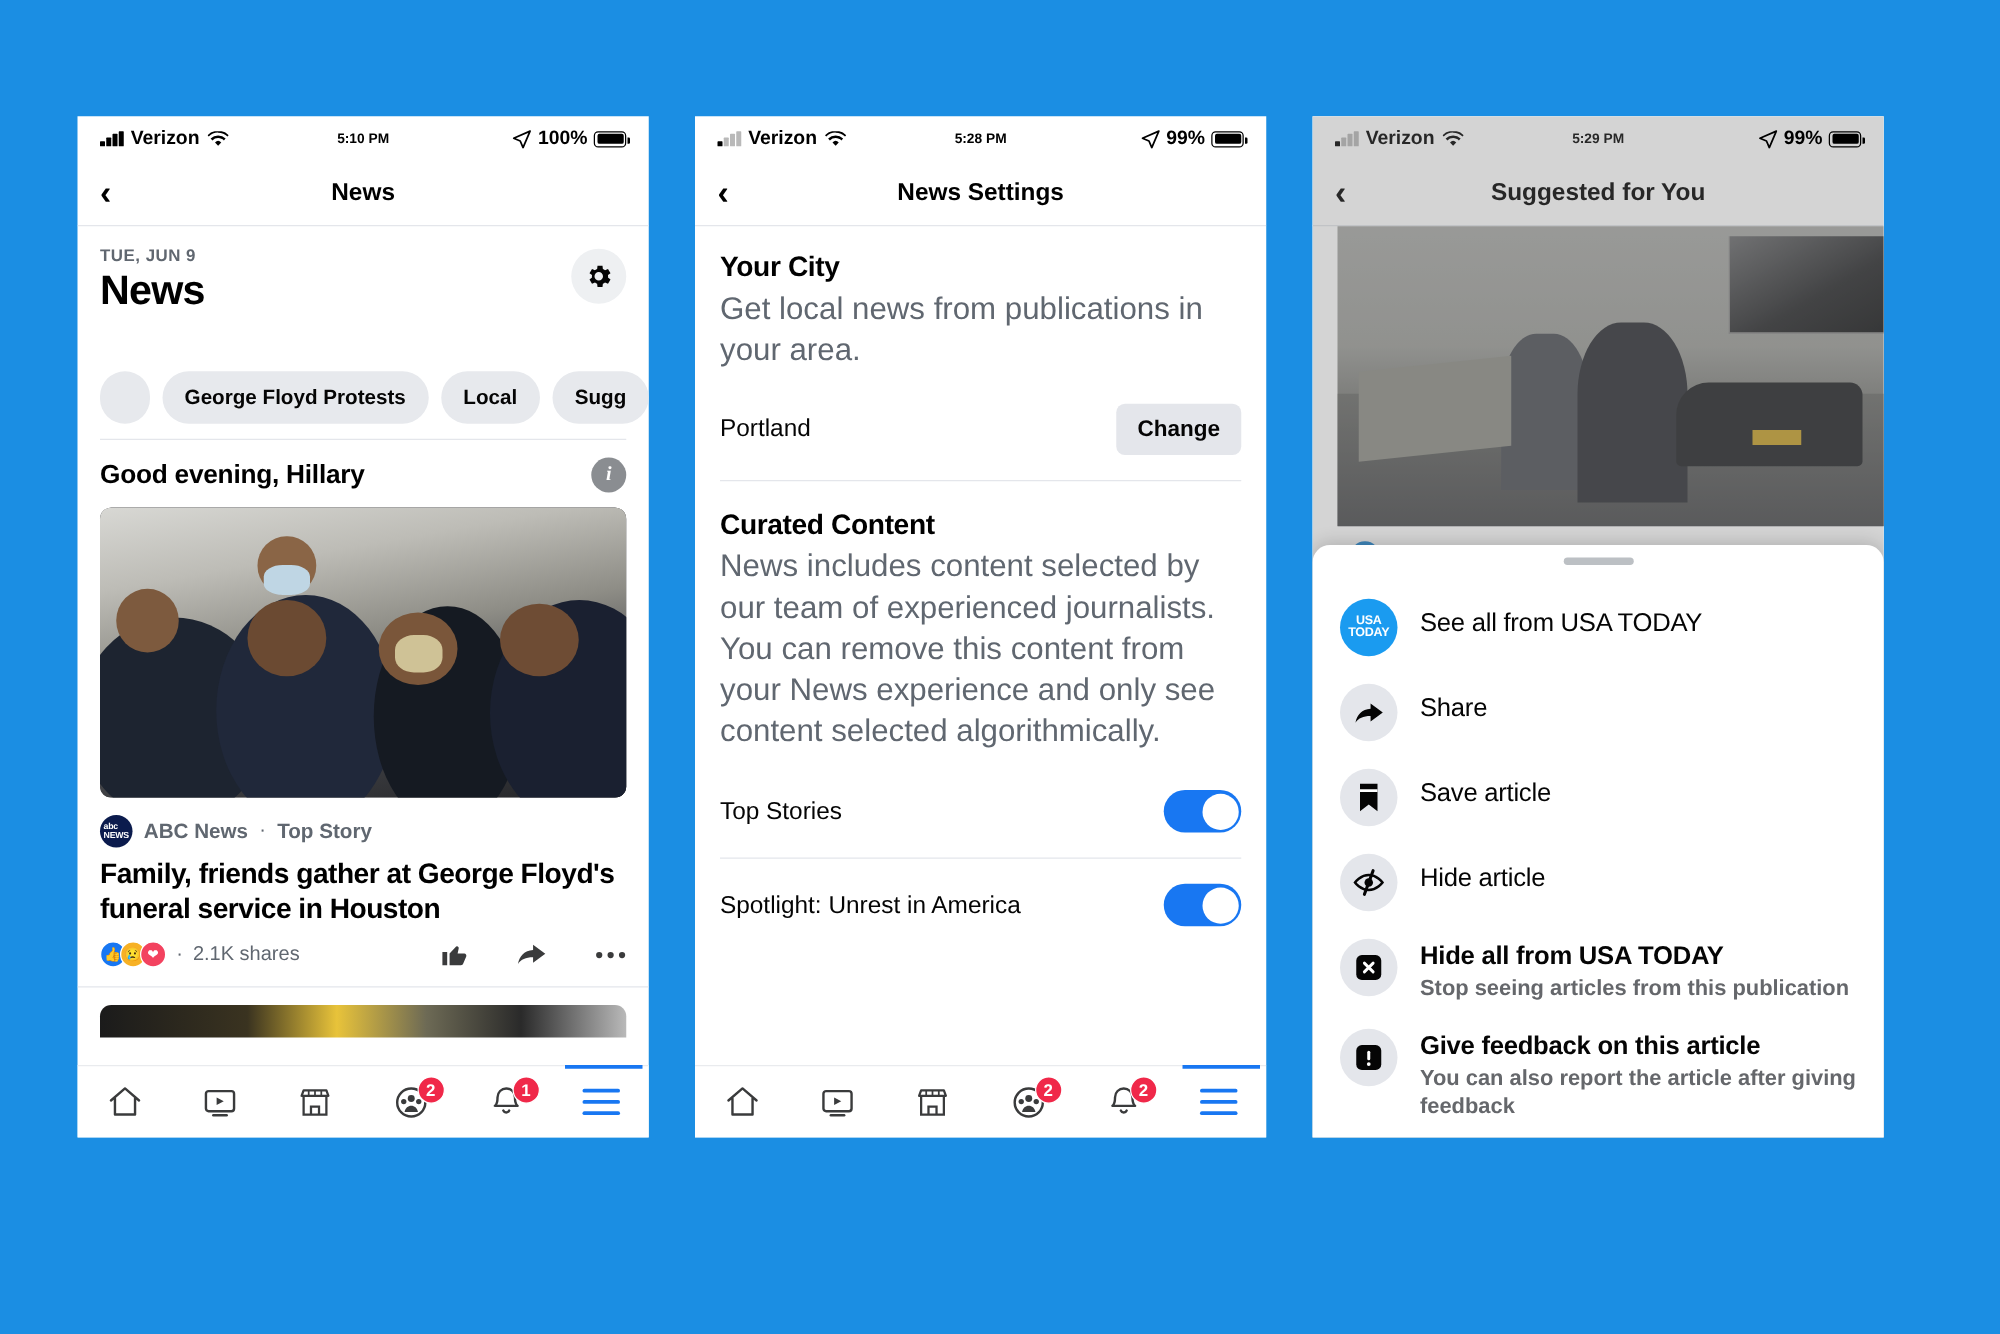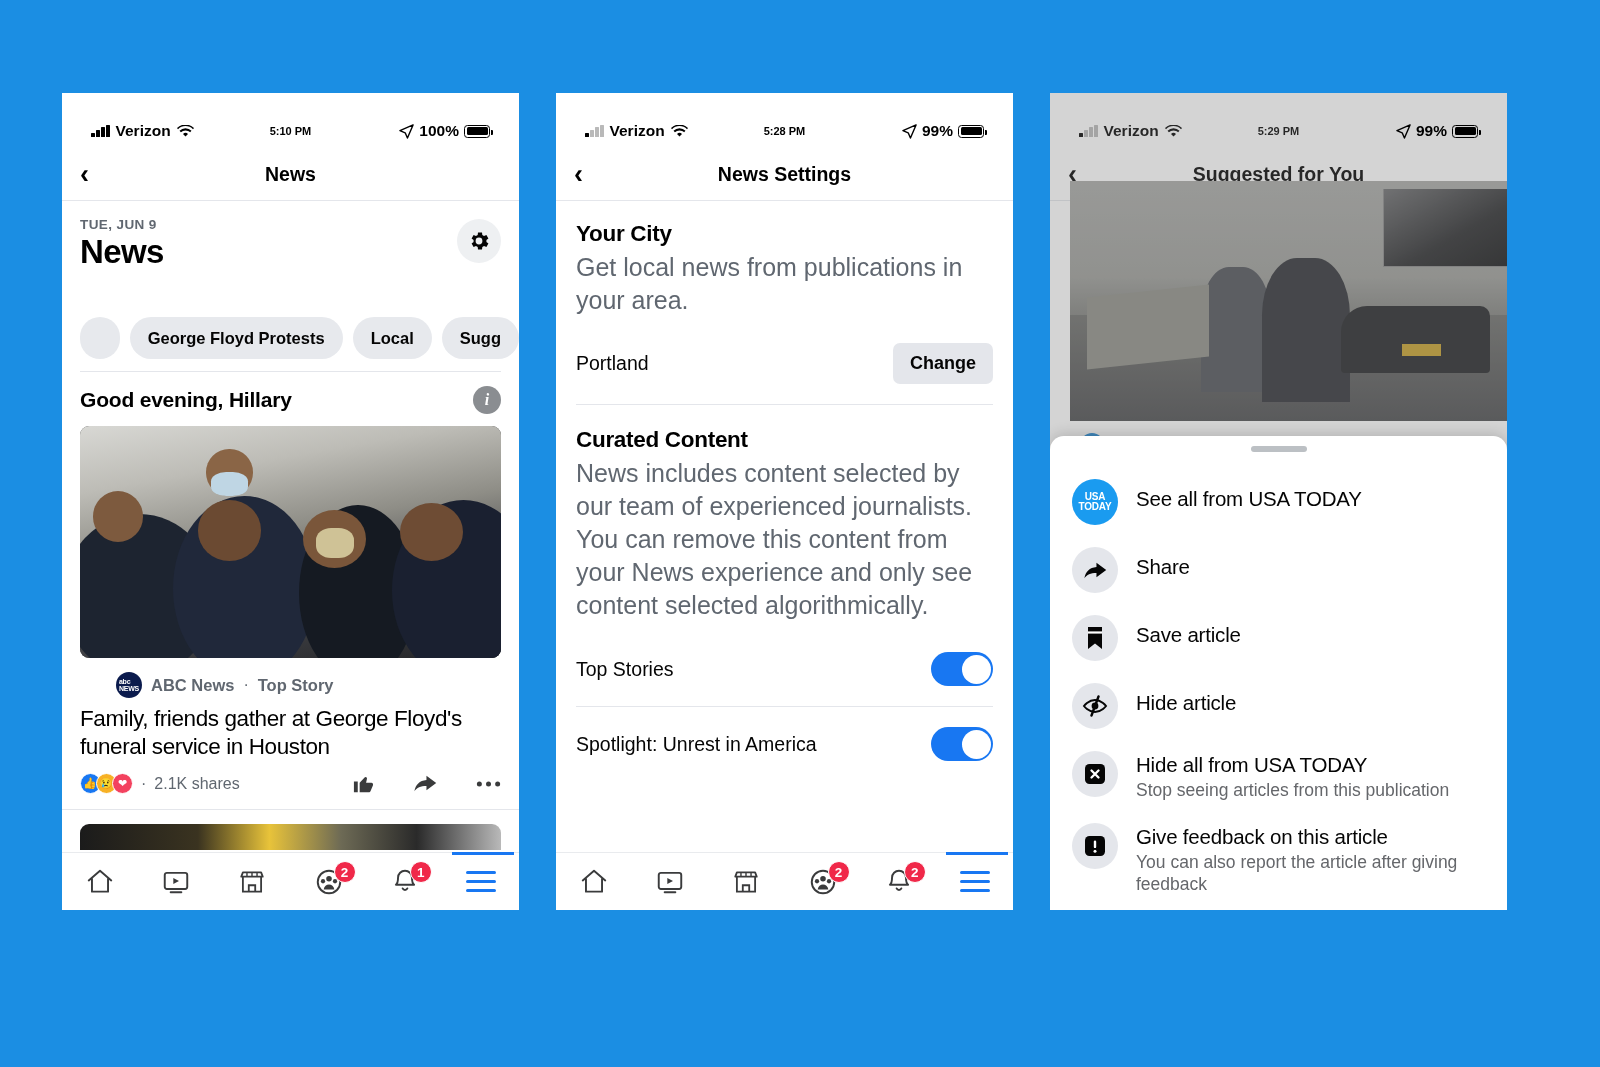--- a/index.html
+++ b/index.html
@@ -17,24 +17,23 @@
     overflow: hidden;
   }
   #phone1 { left: 62px;   top: 93px; width: 457px; height: 817px; }
   #phone2 { left: 556px;  top: 93px; width: 457px; height: 817px; }
   #phone3 { left: 1050px; top: 93px; width: 457px; height: 817px; }
 
   
   .statusbar {
     height: 36px;
     display: flex; align-items: center;
-    padding: 0 29px;
+    padding: 0 18px;
     font-size: 15.5px; font-weight: bold; color: #000;
     position: relative;
-    margin-top: 20px;
   }
   .sb-left { display: flex; align-items: center; gap: 6px; }
   .sb-center {
     position: absolute; left: 0; right: 0; text-align: center;
     pointer-events: none; font-size: 11px; font-weight: bold;
   }
   .sb-right {
     margin-left: auto; display: flex; align-items: center; gap: 5px;
     position: relative; z-index: 2;
   }
@@ -101,31 +100,31 @@
   }
 
   .photo {
     margin: 0 18px; height: 232px; border-radius: 9px; overflow: hidden;
     position: relative; background:#3a3a3c;
   }
   .photo .sky { position:absolute; inset:0;
     background: linear-gradient(170deg,#d8d8d4 0%,#bdbcb6 22%,#8e8d86 45%,#45464a 70%,#232427 100%); }
   .photo .blob { position:absolute; border-radius:50%; }
 
-  .byline { display:flex; align-items:center; gap:9px; padding: 14px 18px 0; margin-left: 36px; }
+  .byline { display:flex; align-items:center; gap:9px; padding: 14px 18px 0; }
   .src-logo {
     width:26px;height:26px;border-radius:50%;background:#0b1b4d;
     color:#fff;font-size:7px;font-weight:bold;display:flex;align-items:center;
     justify-content:center; line-height:1; letter-spacing:-.2px;
   }
   .byline .src { font-size:16.5px; color:#606770; font-weight:600; }
   .byline .dot { color:#606770; font-size:16px; }
   .byline .tag { font-size:16.5px; color:#606770; font-weight:600; }
   .headline {
-    padding: 7px 18px 0; font-size: 22.5px; font-weight: normal;
+    padding: 7px 18px 0; font-size: 22.5px; font-weight: bold;
     line-height: 1.23; letter-spacing: -.4px;
   }
   .engage {
     display:flex; align-items:center; padding: 12px 18px 0; gap: 8px;
   }
   .reacts { display:flex; }
   .react {
     width:21px;height:21px;border-radius:50%;border:1.6px solid #fff;
     display:flex;align-items:center;justify-content:center;font-size:11px;
     margin-left:-5px;
@@ -233,21 +232,21 @@
   .mrow { display:flex; align-items:flex-start; gap:18px; padding: 11px 0; }
   .mic {
     width: 46px; height: 46px; border-radius: 50%; background:#e4e6eb;
     display:flex; align-items:center; justify-content:center; flex:none;
   }
   .mic.usa { background:#1a9bf0; color:#fff; font-size:10px; font-weight:bold;
     line-height:1.05; text-align:center; letter-spacing:-.2px; }
   .mtxt { padding-top: 8px; }
   .mtitle { font-size: 20.5px; color:#050505; letter-spacing:-.2px; }
   .msub { font-size: 17.5px; color:#65676b; line-height:1.26; margin-top: 2px; }
-  .mrow.has-sub .mtxt { padding-top: 2px; }
+  .mrow.has-sub .mtxt { padding-top: 2px; font-weight: bold; }
 </style>
 </head>
 <body>
 
 <div class="stage">
 
   <div class="phone" id="phone1">
 
     <div class="statusbar">
       <div class="sb-left">

